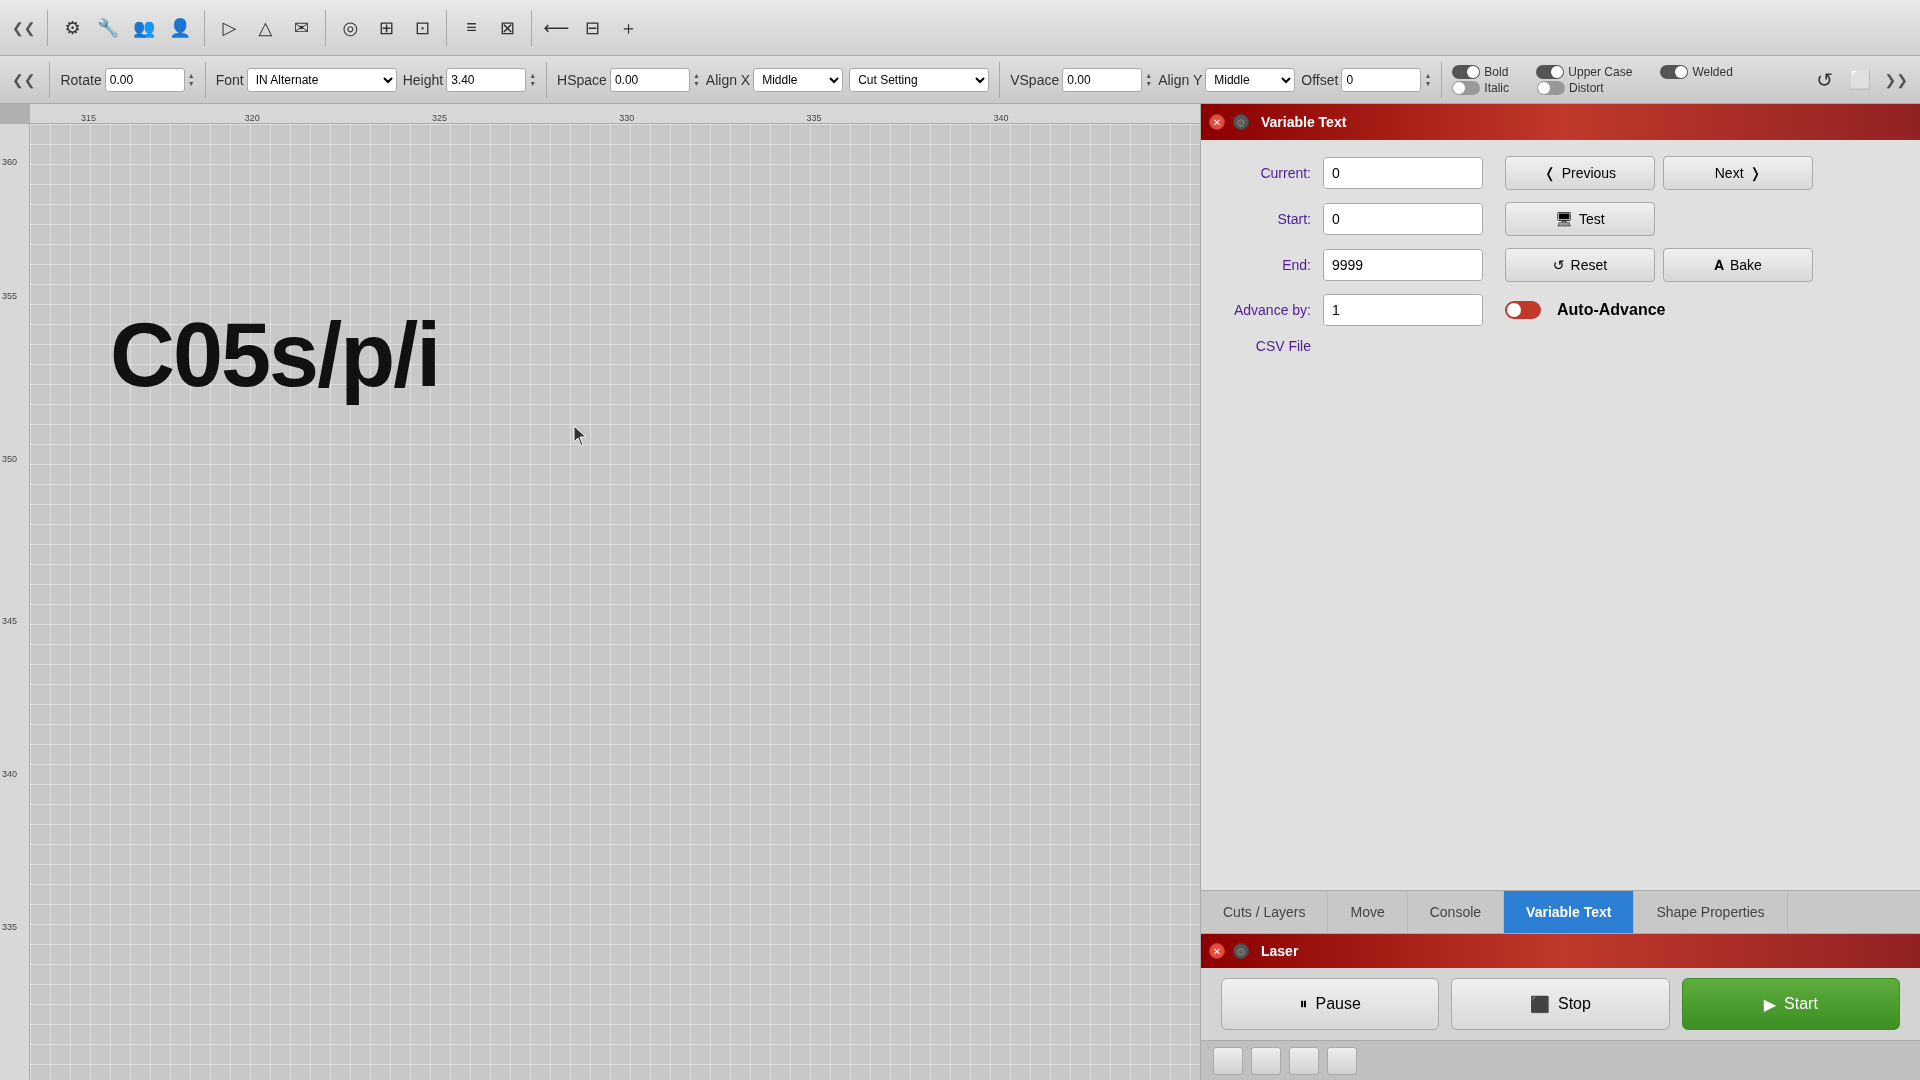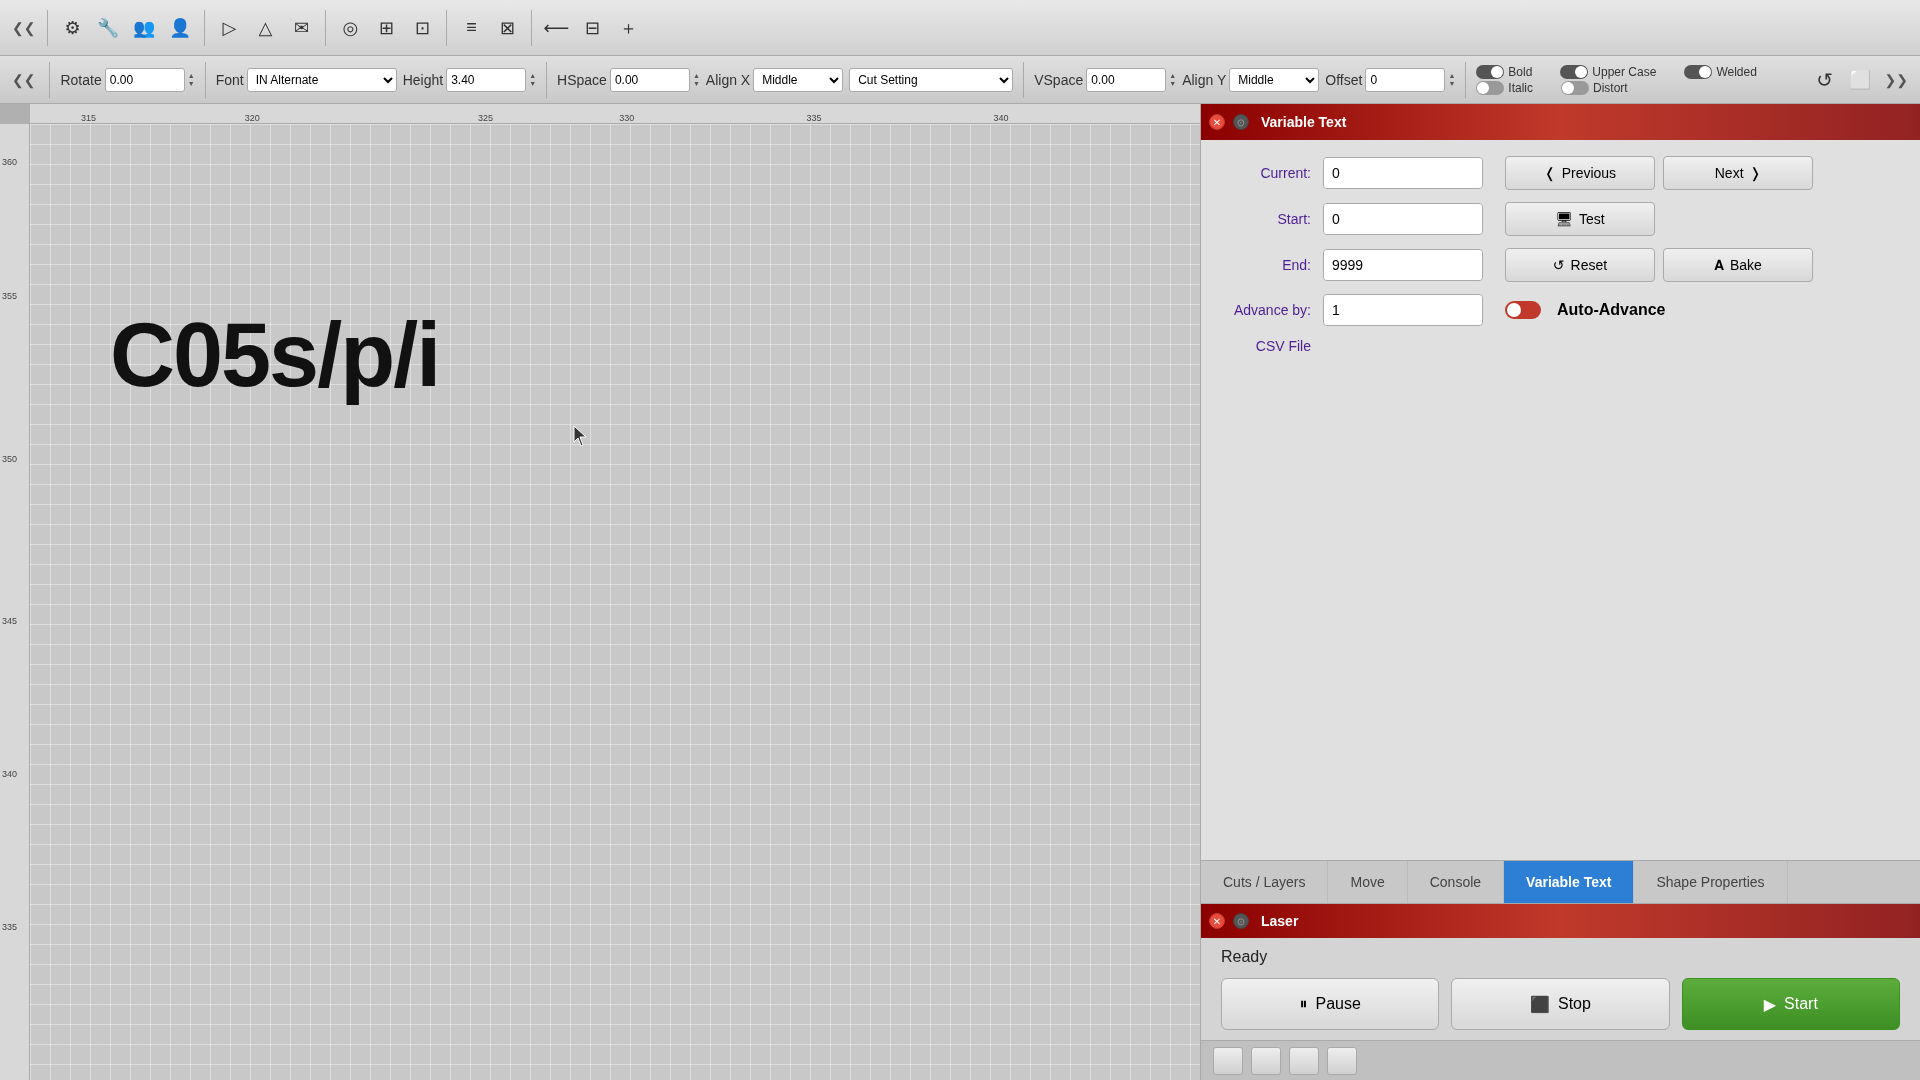--- a/index.html
+++ b/index.html
@@ -534,21 +534,21 @@
   </div>
 
   <div class="toolbar2-field">
     <span class="toolbar2-label">Align X</span>
     <select class="toolbar2-select" style="width:90px;">
       <option>Middle</option>
     </select>
   </div>
 
   <div class="toolbar2-field">
-    <select class="toolbar2-select" style="width:164px;">
+    <select class="toolbar2-select" style="width:140px;">
       <option>Cut Setting</option>
     </select>
   </div>
 
   <div class="toolbar-sep"></div>
 
   <div class="toolbar2-field">
     <span class="toolbar2-label">VSpace</span>
     <input class="toolbar2-input" type="text" value="0.00" style="">
     <div class="spin-btn">
@@ -603,21 +603,21 @@
 </div>
 
 <div class="main-layout">
 
   <div class="canvas-area">
 
     <div class="ruler-top">
       <div class="tick-container-h" style="position:relative;width:100%;height:100%;">
         <span class="tick-h" style="left:5%;">315</span>
         <span class="tick-h" style="left:19%;">320</span>
-        <span class="tick-h" style="left:35%;margin-left:46px;">325</span>
+        <span class="tick-h" style="left:35%;">325</span>
         <span class="tick-h" style="left:51%;">330</span>
         <span class="tick-h" style="left:67%;">335</span>
         <span class="tick-h" style="left:83%;">340</span>
       </div>
     </div>
 
     <div class="ruler-left">
       <span class="tick-v" style="top:4%;">360</span>
       <span class="tick-v" style="top:18%;text-align:center;">355</span>
       <span class="tick-v" style="top:35%;">350</span>
@@ -739,21 +739,20 @@
       </div>
     </div>
 
     <div class="laser-panel">
       <div class="laser-titlebar">
         <div class="panel-close-btn">✕</div>
         <div class="panel-minimize-btn">⊙</div>
         <span class="panel-title">Laser</span>
       </div>
       <div class="laser-content">
-        <div class="laser-status">Ready</div>
         <div class="laser-buttons">
           <button class="laser-btn">
             <span>⏸</span>
             <span>Pause</span>
           </button>
           <button class="laser-btn">
             <span>⬛</span>
             <span>Stop</span>
           </button>
           <button class="laser-btn start-btn">

